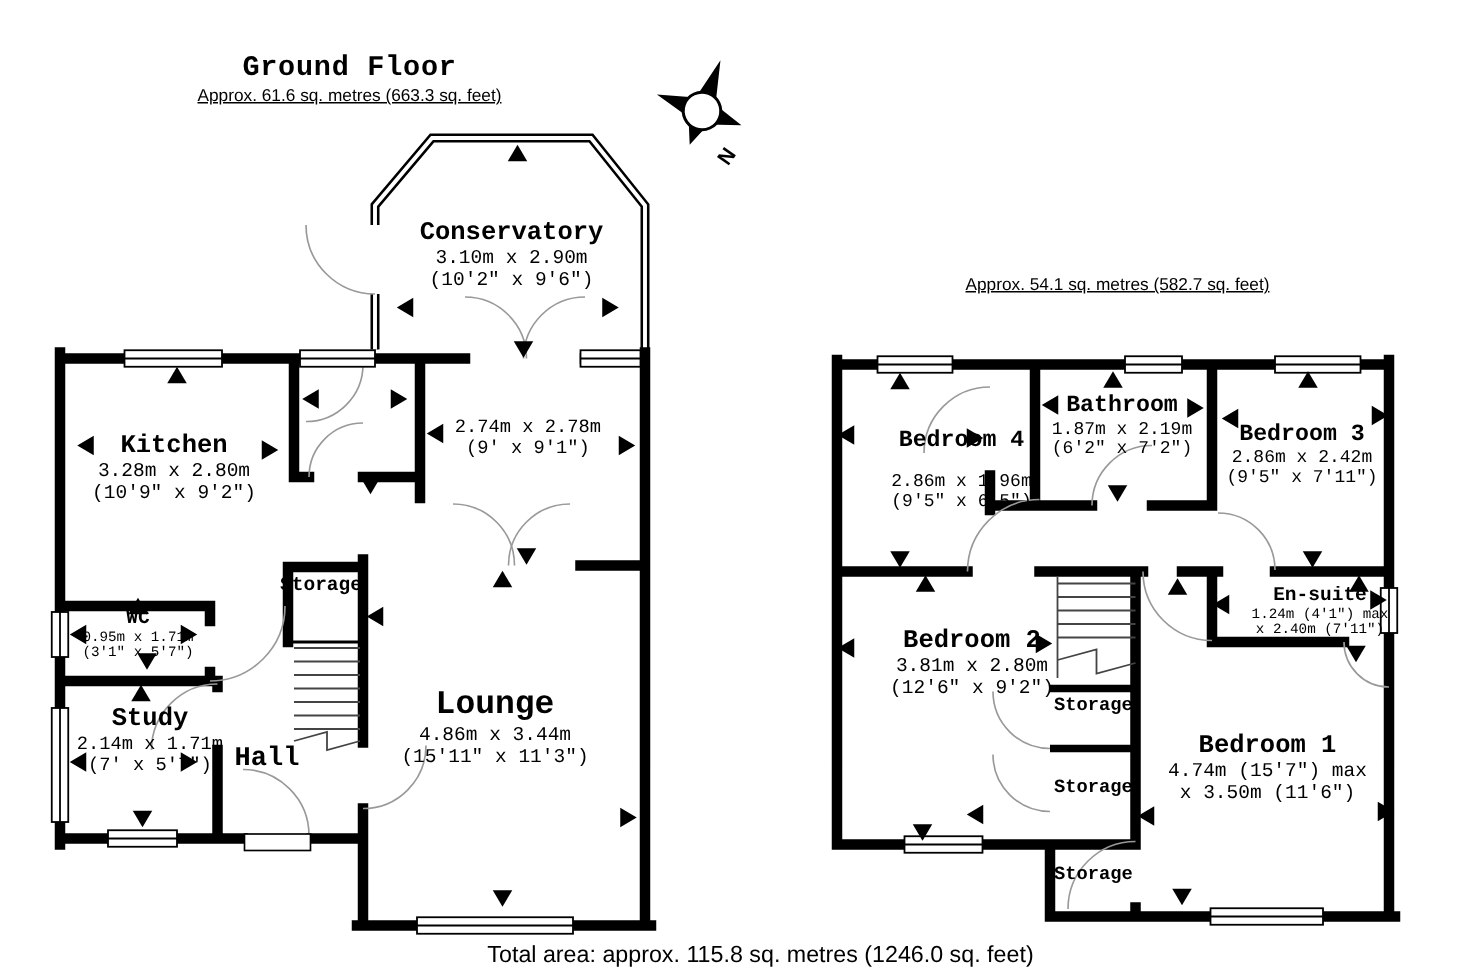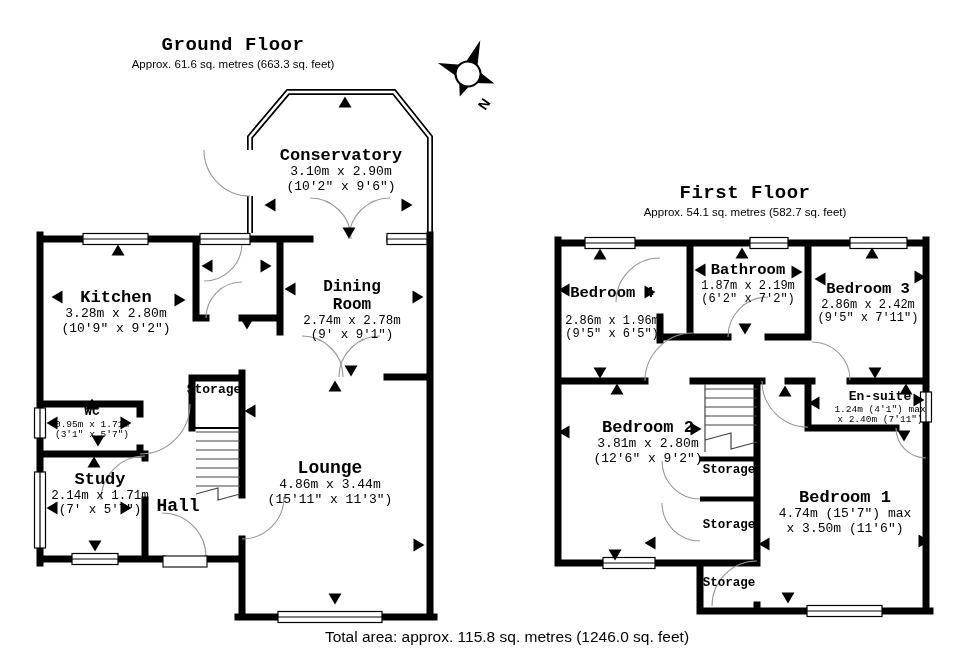--- a/index.html
+++ b/index.html
@@ -1,21 +1,21 @@
 <!DOCTYPE html>
 <html><head>
 <meta charset="utf-8">
 <style>
   html,body{margin:0;padding:0;background:#ffffff;}
   #plan{position:relative;width:980px;height:653px;background:#fff;overflow:hidden;
         font-family:"Liberation Sans",sans-serif;}
   #plan svg{position:absolute;left:0;top:0;}
   .hdr{position:absolute;transform:translateX(-50%);text-align:center;color:#000;}
   .hdr .t{font-weight:bold;font-size:19px;letter-spacing:.5px;font-family:Liberation Mono, monospace;}
-  .hdr .s{font-size:11.5px;margin-top:2px;}
+  .hdr .s{font-size:11.5px;margin-top:2px;text-decoration:underline;}
   .lbl{position:absolute;transform:translateX(-50%);text-align:center;color:#000;
        line-height:1.13;white-space:nowrap;font-family:Liberation Mono, monospace;}
   .lbl .nm{font-weight:bold;display:block;}
   .lbl .dm{display:block;}
   .wrap .nm{white-space:normal;width:86px;margin:0 auto;}
   #footer{position:absolute;left:507px;top:628px;transform:translateX(-50%);
           font-size:15.5px;color:#000;white-space:nowrap;}
   #north{position:absolute;left:479px;top:96px;font-weight:bold;font-size:14px;color:#000;
          transform:rotate(-55deg);}
 </style>
@@ -175,64 +175,62 @@
         <polygon points="918.5,534.5 918.5,547.5 929.5,541"></polygon>
         <polygon points="781.5,592.5 794.5,592.5 788,603.5"></polygon>
       </g>
   </svg>
 
   <div class="hdr" style="left:233px;top:34px;">
     <div class="t">Ground Floor</div>
     <div class="s">Approx. 61.6 sq. metres (663.3 sq. feet)</div>
   </div>
   <div class="hdr" style="left:745px;top:182px;">
-    <div class="t">First Floor</div>
     <div class="s">Approx. 54.1 sq. metres (582.7 sq. feet)</div>
   </div>
   <div id="footer">Total area: approx. 115.8 sq. metres (1246.0 sq. feet)</div>
   <div id="north">N</div>
 
   <div class="lbl" style="left:341px;top:146px;">
     <span class="nm" style="font-size:17px;">Conservatory</span>
     <span class="dm" style="font-size:13px;">3.10m x 2.90m</span>
     <span class="dm" style="font-size:13px;">(10'2" x 9'6")</span>
   </div>
   <div class="lbl" style="left:116px;top:288px;">
     <span class="nm" style="font-size:17px;">Kitchen</span>
     <span class="dm" style="font-size:13px;">3.28m x 2.80m</span>
     <span class="dm" style="font-size:13px;">(10'9" x 9'2")</span>
   </div>
   <div class="lbl wrap" style="left:352px;top:278px;">
-    <span class="nm" style="font-size:16px;">Dining Room</span>
     <span class="dm" style="font-size:12.5px;">2.74m x 2.78m</span>
     <span class="dm" style="font-size:12.5px;">(9' x 9'1")</span>
   </div>
   <div class="lbl" style="left:92px;top:405px;">
     <span class="nm" style="font-size:13px;">WC</span>
     <span class="dm" style="font-size:9.5px;">0.95m x 1.71m</span>
     <span class="dm" style="font-size:9.5px;">(3'1" x 5'7")</span>
   </div>
   <div class="lbl" style="left:214px;top:383px;">
     <span class="nm" style="font-size:13px;">Storage</span>
   </div>
   <div class="lbl" style="left:100px;top:470px;">
     <span class="nm" style="font-size:17px;">Study</span>
     <span class="dm" style="font-size:12.5px;">2.14m x 1.71m</span>
     <span class="dm" style="font-size:12.5px;">(7' x 5'7")</span>
   </div>
   <div class="lbl" style="left:178px;top:496px;">
     <span class="nm" style="font-size:18px;">Hall</span>
   </div>
   <div class="lbl" style="left:330px;top:458px;">
-    <span class="nm" style="font-size:18px;">Lounge</span>
+    <span class="nm" style="font-size:22px;">Lounge</span>
     <span class="dm" style="font-size:13px;">4.86m x 3.44m</span>
     <span class="dm" style="font-size:13px;">(15'11" x 11'3")</span>
   </div>
 
-  <div class="lbl" style="left:612px;top:285px;">
+  <div class="lbl" style="left:641px;top:285px;">
     <span class="nm" style="font-size:15.5px;">Bedroom 4</span>
     <span class="dm" style="font-size:12px;margin-top:12px;">2.86m x 1.96m</span>
     <span class="dm" style="font-size:12px;">(9'5" x 6'5")</span>
   </div>
   <div class="lbl" style="left:748px;top:262px;">
     <span class="nm" style="font-size:15.5px;">Bathroom</span>
     <span class="dm" style="font-size:12px;">1.87m x 2.19m</span>
     <span class="dm" style="font-size:12px;">(6'2" x 7'2")</span>
   </div>
   <div class="lbl" style="left:868px;top:281px;">

